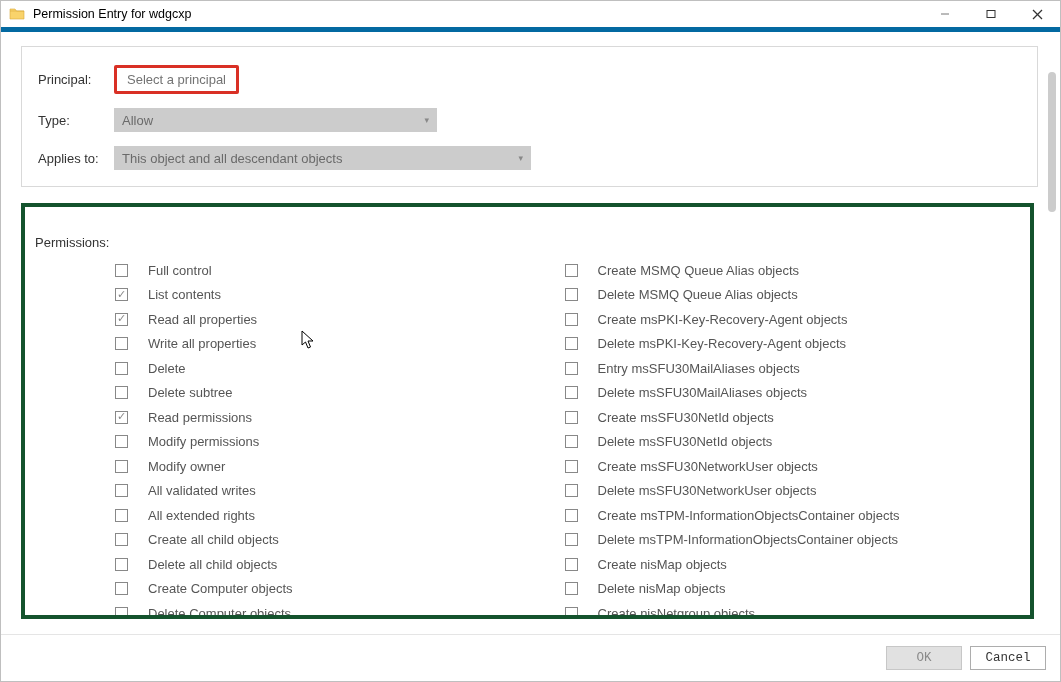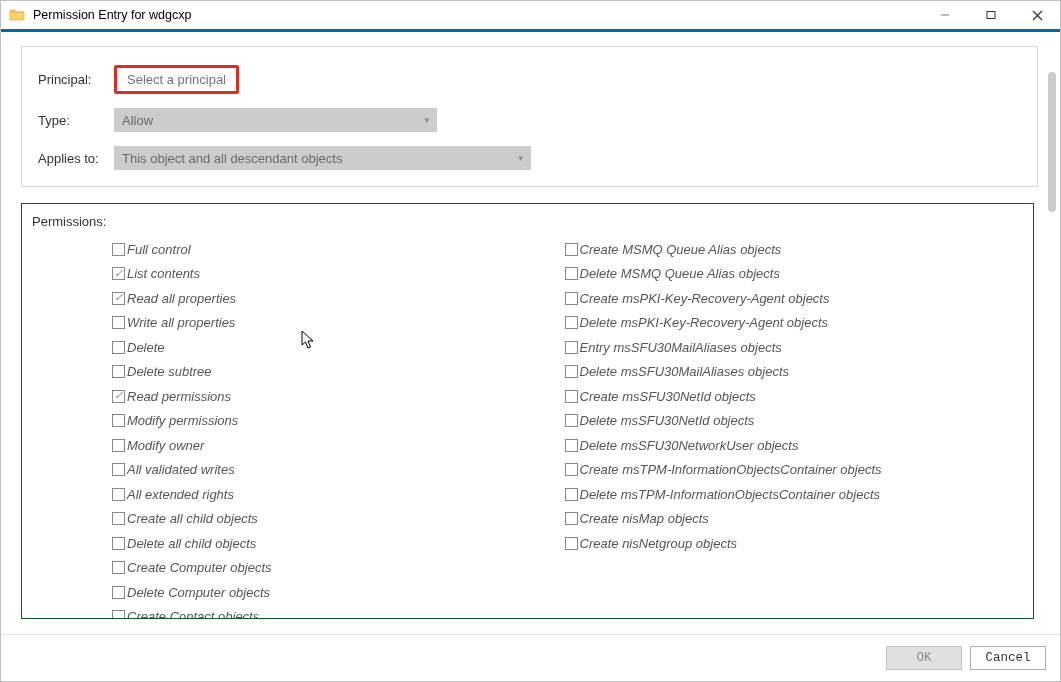--- a/index.html
+++ b/index.html
@@ -20,21 +20,21 @@
     border: 1px solid #bfbfbf;
     display: flex;
     flex-direction: column;
     background: #fff;
   }
   .titlebar {
     height: 31px;
     display: flex;
     align-items: center;
     padding: 0 0 0 8px;
-    border-bottom: 3px solid #0369a1;
+    border-bottom: 5px solid #0369a1;
     background: #fff;
     justify-content: center;
   }
   .titlebar .folder-ico {
     width: 16px; height: 16px;
     margin-right: 8px;
   }
   .titlebar .title-text {
     flex: 1;
     font-size: 12.5px;
@@ -105,22 +105,22 @@
     font-size: 13px;
     position: relative;
   }
   .dropdown.wide { width: 417px; }
   .dropdown .dd-arrow {
     margin-left: auto;
     font-size: 9px;
     color: #888;
   }
   .perm-panel {
-    border: 1px solid #14532d;
-    padding: 10px 16px 6px 10px;
+    border: 4px solid #14532d;
+    padding: 28px 16px 6px 10px;
     margin-right: 4px;
     position: relative;
     height: 416px;
     overflow: hidden;
   }
   .perm-panel .section-label {
     color: #333;
     font-size: 13px;
     margin-bottom: 8px;
   }
@@ -131,22 +131,21 @@
   }
   .perm-col {
     flex: 1;
     display: flex;
     flex-direction: column;
   }
   .perm-item {
     display: flex;
     align-items: center;
     height: 24.5px;
-    gap: 2px;
-    font-style: italic;
+    gap: 20px;
   }
   .checkbox {
     width: 13px;
     height: 13px;
     border: 1px solid #888;
     background: #fff;
     display: flex;
     align-items: center;
     justify-content: center;
     flex-shrink: 0;
@@ -350,33 +349,41 @@
             <div class="perm-item">
               <span class="checkbox"></span>
               <span class="perm-label">Create msSFU30NetId objects</span>
             </div>
             <div class="perm-item">
               <span class="checkbox"></span>
               <span class="perm-label">Delete msSFU30NetId objects</span>
             </div>
             <div class="perm-item">
               <span class="checkbox"></span>
+              <span class="perm-label">Create msSFU30NetworkUser objects</span>
+            </div>
+            <div class="perm-item">
+              <span class="checkbox"></span>
               <span class="perm-label">Delete msSFU30NetworkUser objects</span>
             </div>
             <div class="perm-item">
               <span class="checkbox"></span>
               <span class="perm-label">Create msTPM-InformationObjectsContainer objects</span>
             </div>
             <div class="perm-item">
               <span class="checkbox"></span>
               <span class="perm-label">Delete msTPM-InformationObjectsContainer objects</span>
             </div>
             <div class="perm-item">
               <span class="checkbox"></span>
               <span class="perm-label">Create nisMap objects</span>
+            </div>
+            <div class="perm-item">
+              <span class="checkbox"></span>
+              <span class="perm-label">Delete nisMap objects</span>
             </div>
             <div class="perm-item">
               <span class="checkbox"></span>
               <span class="perm-label">Create nisNetgroup objects</span>
             </div>
           </div>
       </div>
     </div>
   </div>
 

